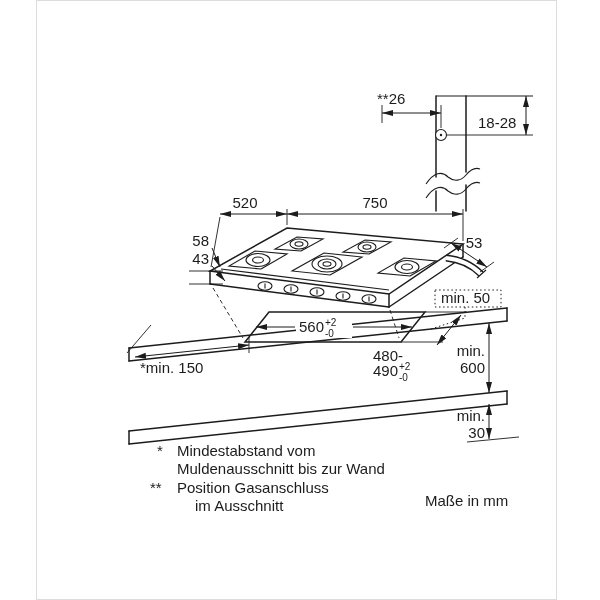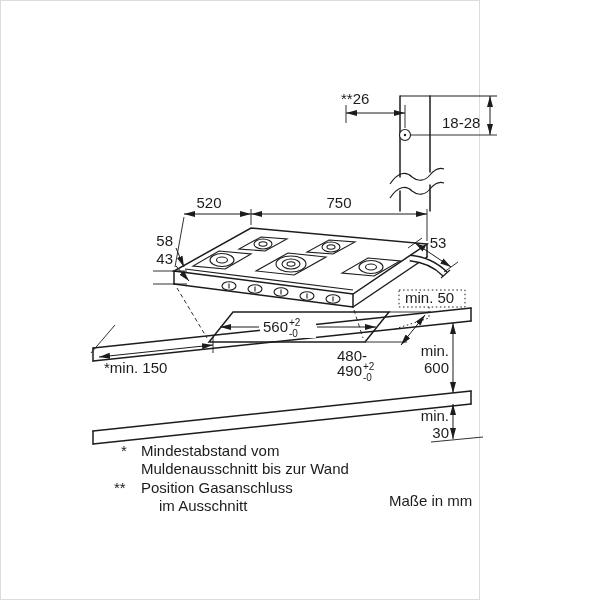--- a/index.html
+++ b/index.html
@@ -1,20 +1,21 @@
 <!DOCTYPE html>
 <html><head>
 <meta charset="utf-8">
 <title>Diagram</title>
 <style>
   html,body { margin:0; padding:0; background:#fff; }
   .canvas {
-    width:480px; height:600px; position:relative;
+    width:521px; height:600px; position:relative;
     background:#ffffff; border:1px solid #dcdcdc; box-sizing:border-box;
     font-family:"Liberation Sans", sans-serif;
+    margin-left:36px;
   }
   svg text {
     font-family:"Liberation Sans", sans-serif;
     fill:#1c1c1c;
     font-size:15px;
   }
   svg .tol { font-size:10px; }
   svg .ln  { stroke:#1c1c1c; stroke-width:1.5; fill:none; stroke-linecap:round; }
   svg .md  { stroke:#1c1c1c; stroke-width:1.1; fill:none; }
   svg .dim { stroke:#1c1c1c; stroke-width:1;   fill:none; }

